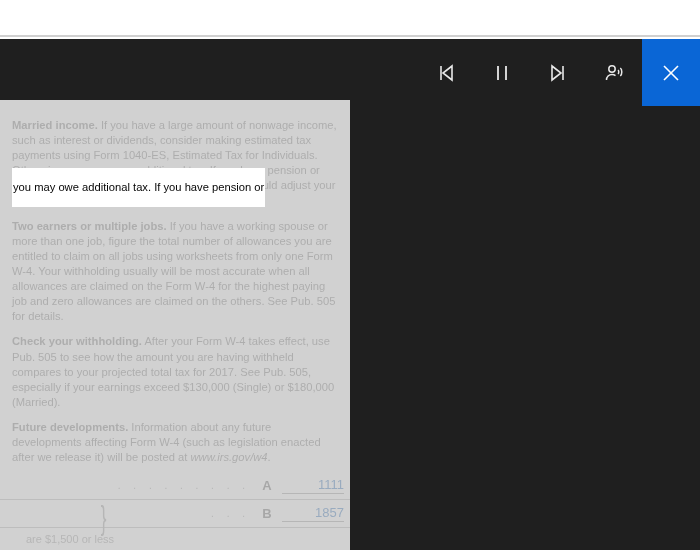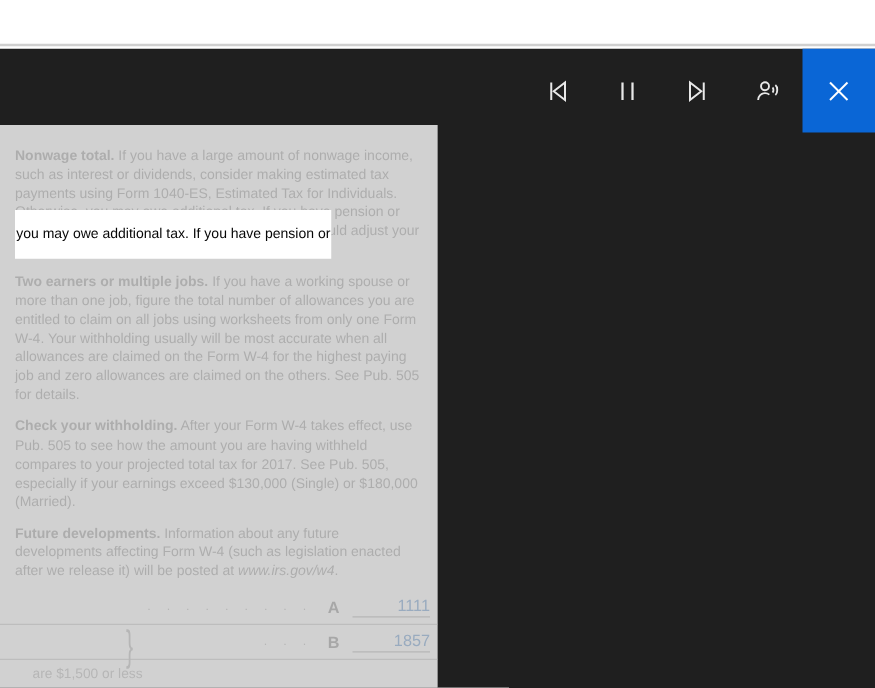--- a/index.html
+++ b/index.html
@@ -70,21 +70,21 @@
     <div class="ctrlbtn close">
       <svg width="20" height="20" viewBox="0 0 20 20" stroke="currentColor" stroke-width="1.6">
         <line x1="3" y1="3" x2="17" y2="17"></line>
         <line x1="17" y1="3" x2="3" y2="17"></line>
       </svg>
     </div>
   </div>
 
   <div class="docpanel">
     <div class="doccontent">
-      <div class="para"><b>Nonwage total.</b><span> If you have a large amount of nonwage income, such as interest or dividends, consider making estimated tax payments using Form 1040-ES, Estimated Tax for Individuals. Otherwise, you may owe additional tax. If you have pension or annuity income, see Pub. 505 to find out if you should adjust your withholding on Form W-4 or W-4P.</span></div>
+      <div class="para"><b>Married income.</b><span> If you have a large amount of nonwage income, such as interest or dividends, consider making estimated tax payments using Form 1040-ES, Estimated Tax for Individuals. Otherwise, you may owe additional tax. If you have pension or annuity income, see Pub. 505 to find out if you should adjust your withholding on Form W-4 or W-4P.</span></div>
       <div class="para"><b>Two earners or multiple jobs.</b><span> If you have a working spouse or more than one job, figure the total number of allowances you are entitled to claim on all jobs using worksheets from only one Form W-4. Your withholding usually will be most accurate when all allowances are claimed on the Form W-4 for the highest paying job and zero allowances are claimed on the others. See Pub. 505 for details.</span></div>
       <div class="para"><b>Check your withholding.</b><span> After your Form W-4 takes effect, use Pub. 505 to see how the amount you are having withheld compares to your projected total tax for 2017. See Pub. 505, especially if your earnings exceed $130,000 (Single) or $180,000 (Married).</span></div>
       <div class="para"><b>Future developments.</b><span> Information about any future developments affecting Form W-4 (such as legislation enacted after we release it) will be posted at </span><i>www.irs.gov/w4</i><span>.</span></div>
     </div>
 
     <div class="formarea">
       <div class="formrow">
         <span class="dots">. . . . . . . . .</span>
         <span class="colL">A</span>
         <span class="valbox">1111</span>

